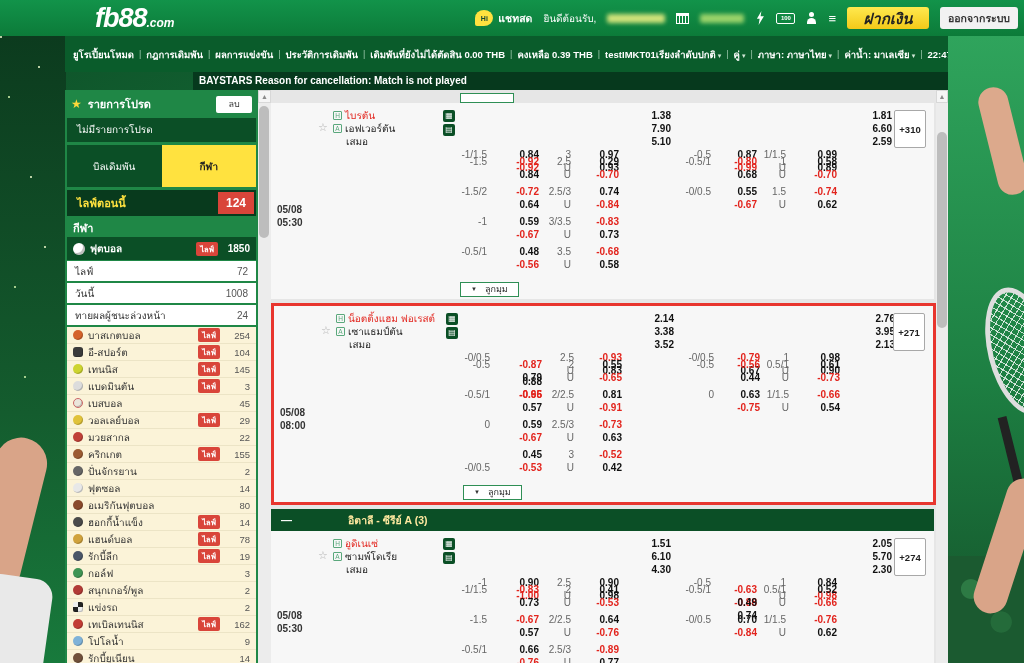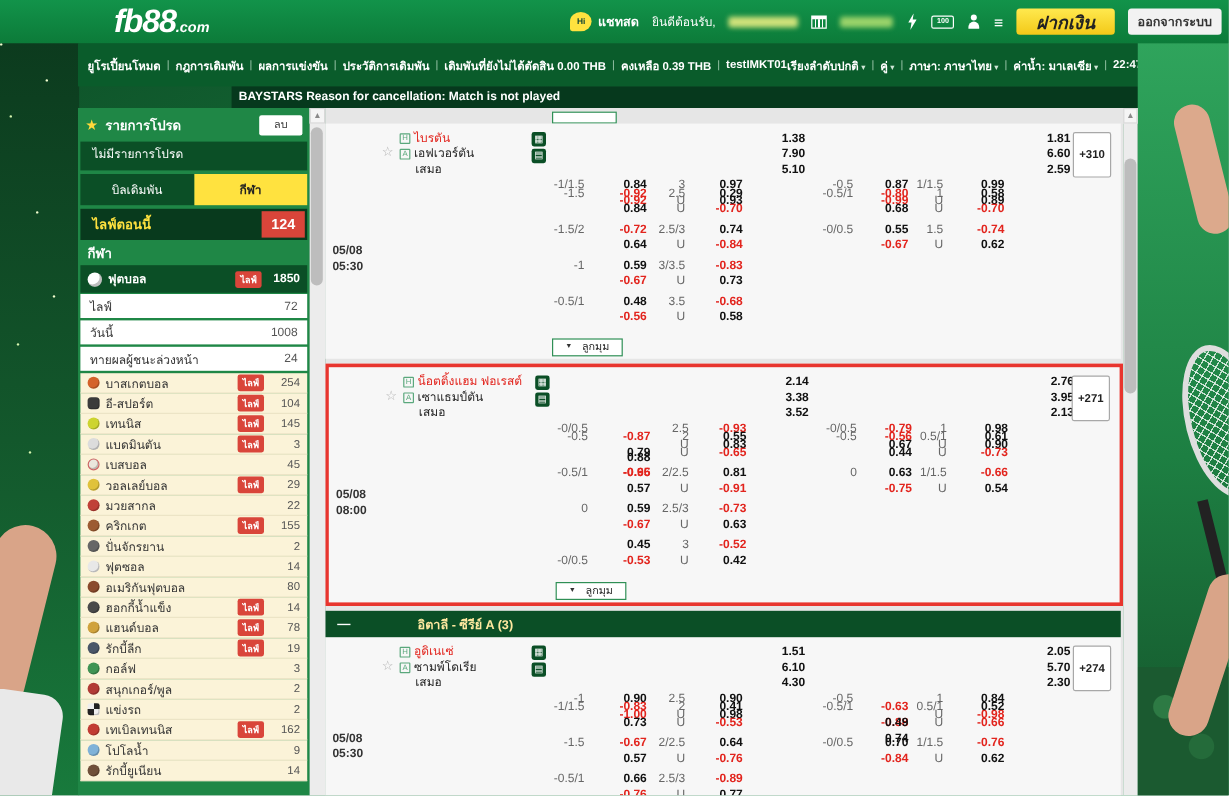--- a/index.html
+++ b/index.html
@@ -62,21 +62,21 @@
   
   .ticker{position:absolute;left:193px;top:72px;width:755px;height:18px;background:var(--green-darkest);color:#fff;font-size:10px;font-weight:bold;line-height:18px;padding-left:6px;overflow:hidden;z-index:5;}
 
   
   .panel{position:absolute;left:65px;top:90px;width:193px;height:573px;background:var(--green-panel);z-index:3;overflow:hidden;}
   .favhead{height:28px;display:flex;align-items:center;padding:0 6px;}
   .star-y{color:#ffd93b;font-size:12px;}
   .favtitle{color:#fff;font-size:11px;font-weight:bold;margin-left:6px;flex:1;}
   .btn-clear{width:36px;height:17px;background:#fff;border:0;border-radius:2px;font-size:9px;color:#333;cursor:pointer;}
   .nofav{height:24px;margin:0 2px 3px;background:var(--green-deep);color:#fff;font-size:10px;line-height:24px;padding-left:10px;}
-  .tabs{height:26px;margin:0 2px 3px;display:flex;}
+  .tabs{height:42px;margin:0 2px 3px;display:flex;}
   .tab{flex:1;display:flex;align-items:center;justify-content:center;font-size:10px;cursor:pointer;}
   .tab.dark{background:var(--green-deep);color:#fff;}
   .tab.active{background:var(--yellow);color:#222;font-weight:bold;}
   .livenow{height:26px;margin:0 2px 3px;background:#083a1d;display:flex;align-items:center;}
   .livenow .lbl{color:var(--yellow);font-size:11px;font-weight:bold;padding-left:10px;flex:1;}
   .livecount{width:36px;height:22px;background:var(--red-live);color:#fff;font-size:12px;font-weight:bold;text-align:center;line-height:22px;margin-right:2px;}
   .secttitle{height:18px;color:#fff;font-size:11px;font-weight:bold;line-height:18px;padding-left:8px;}
   .footrow{height:23px;margin:0 2px 1px;background:var(--green-deep);display:flex;align-items:center;padding:0 6px;cursor:pointer;}
   .ball{width:12px;height:12px;border-radius:50%;background:#fff;box-shadow:inset -2px -2px 0 rgba(0,0,0,.25);flex:none;}
   .footrow .slabel{color:#fff;font-size:10px;font-weight:bold;margin-left:5px;flex:1;}

